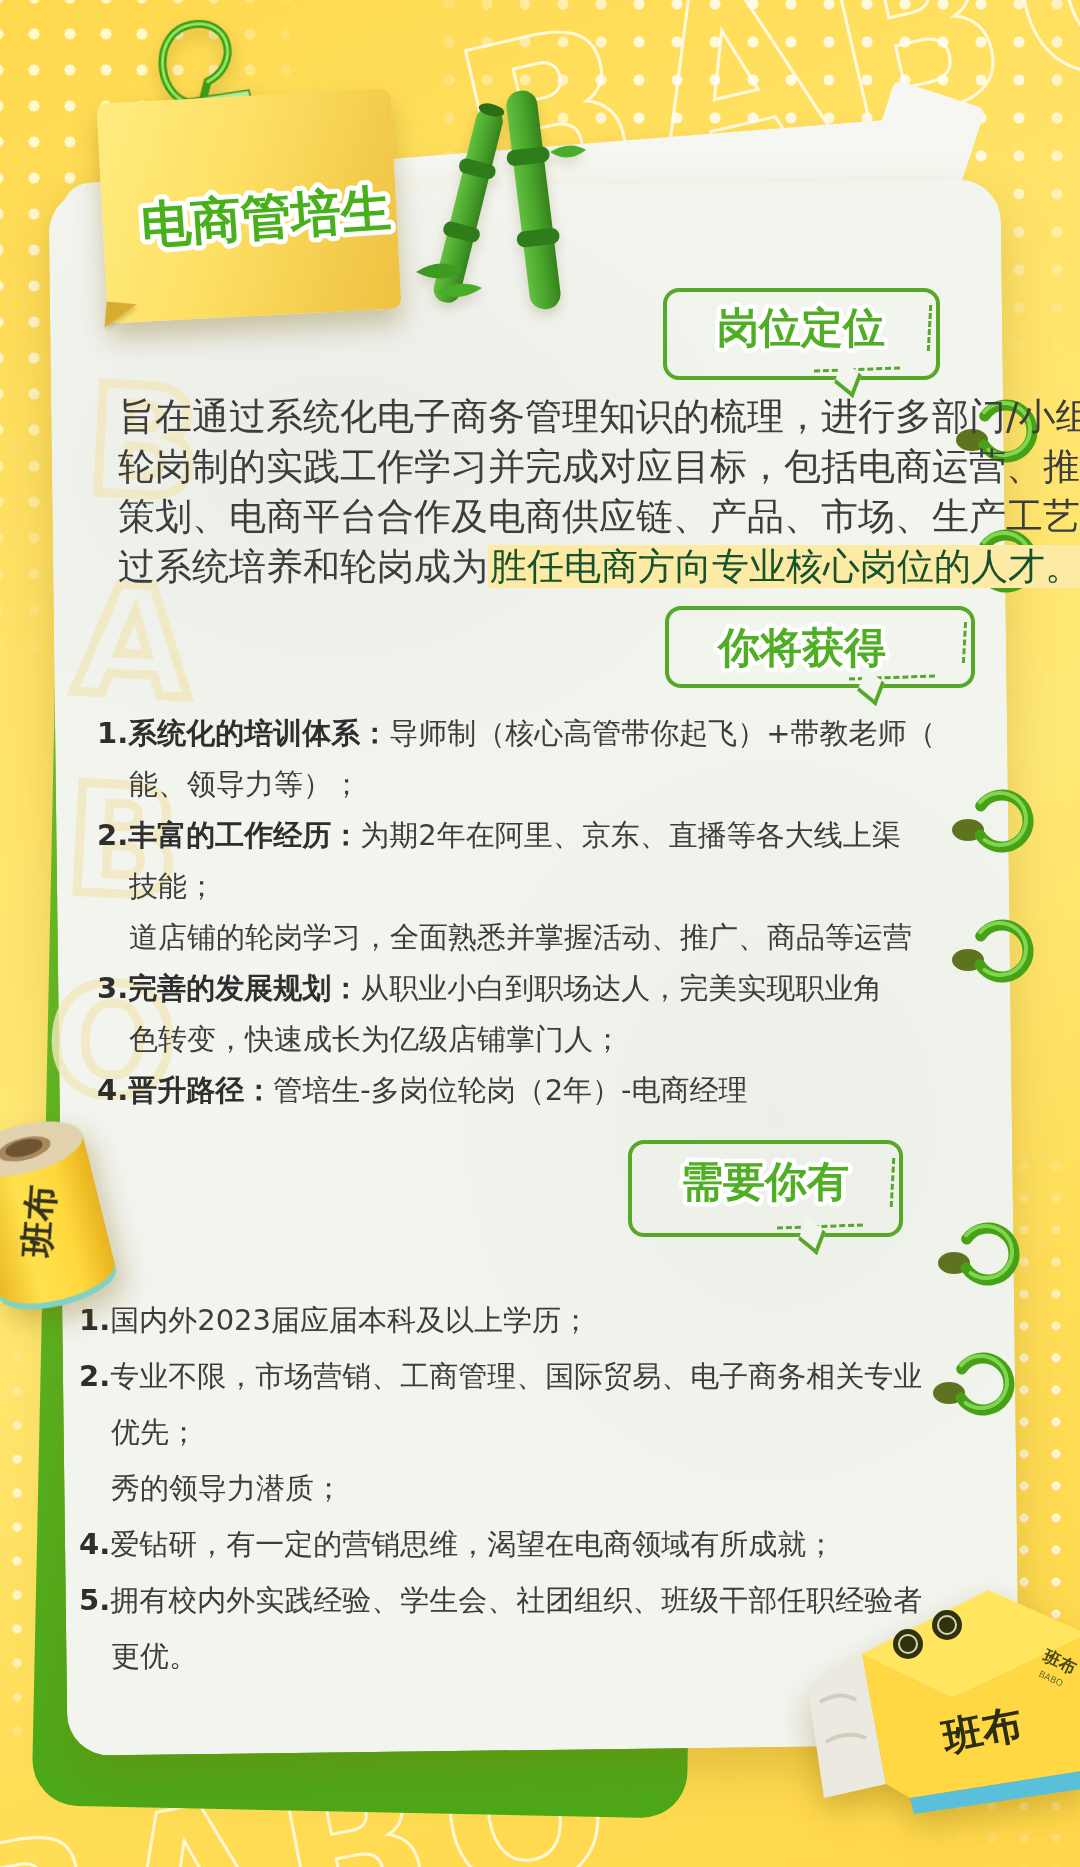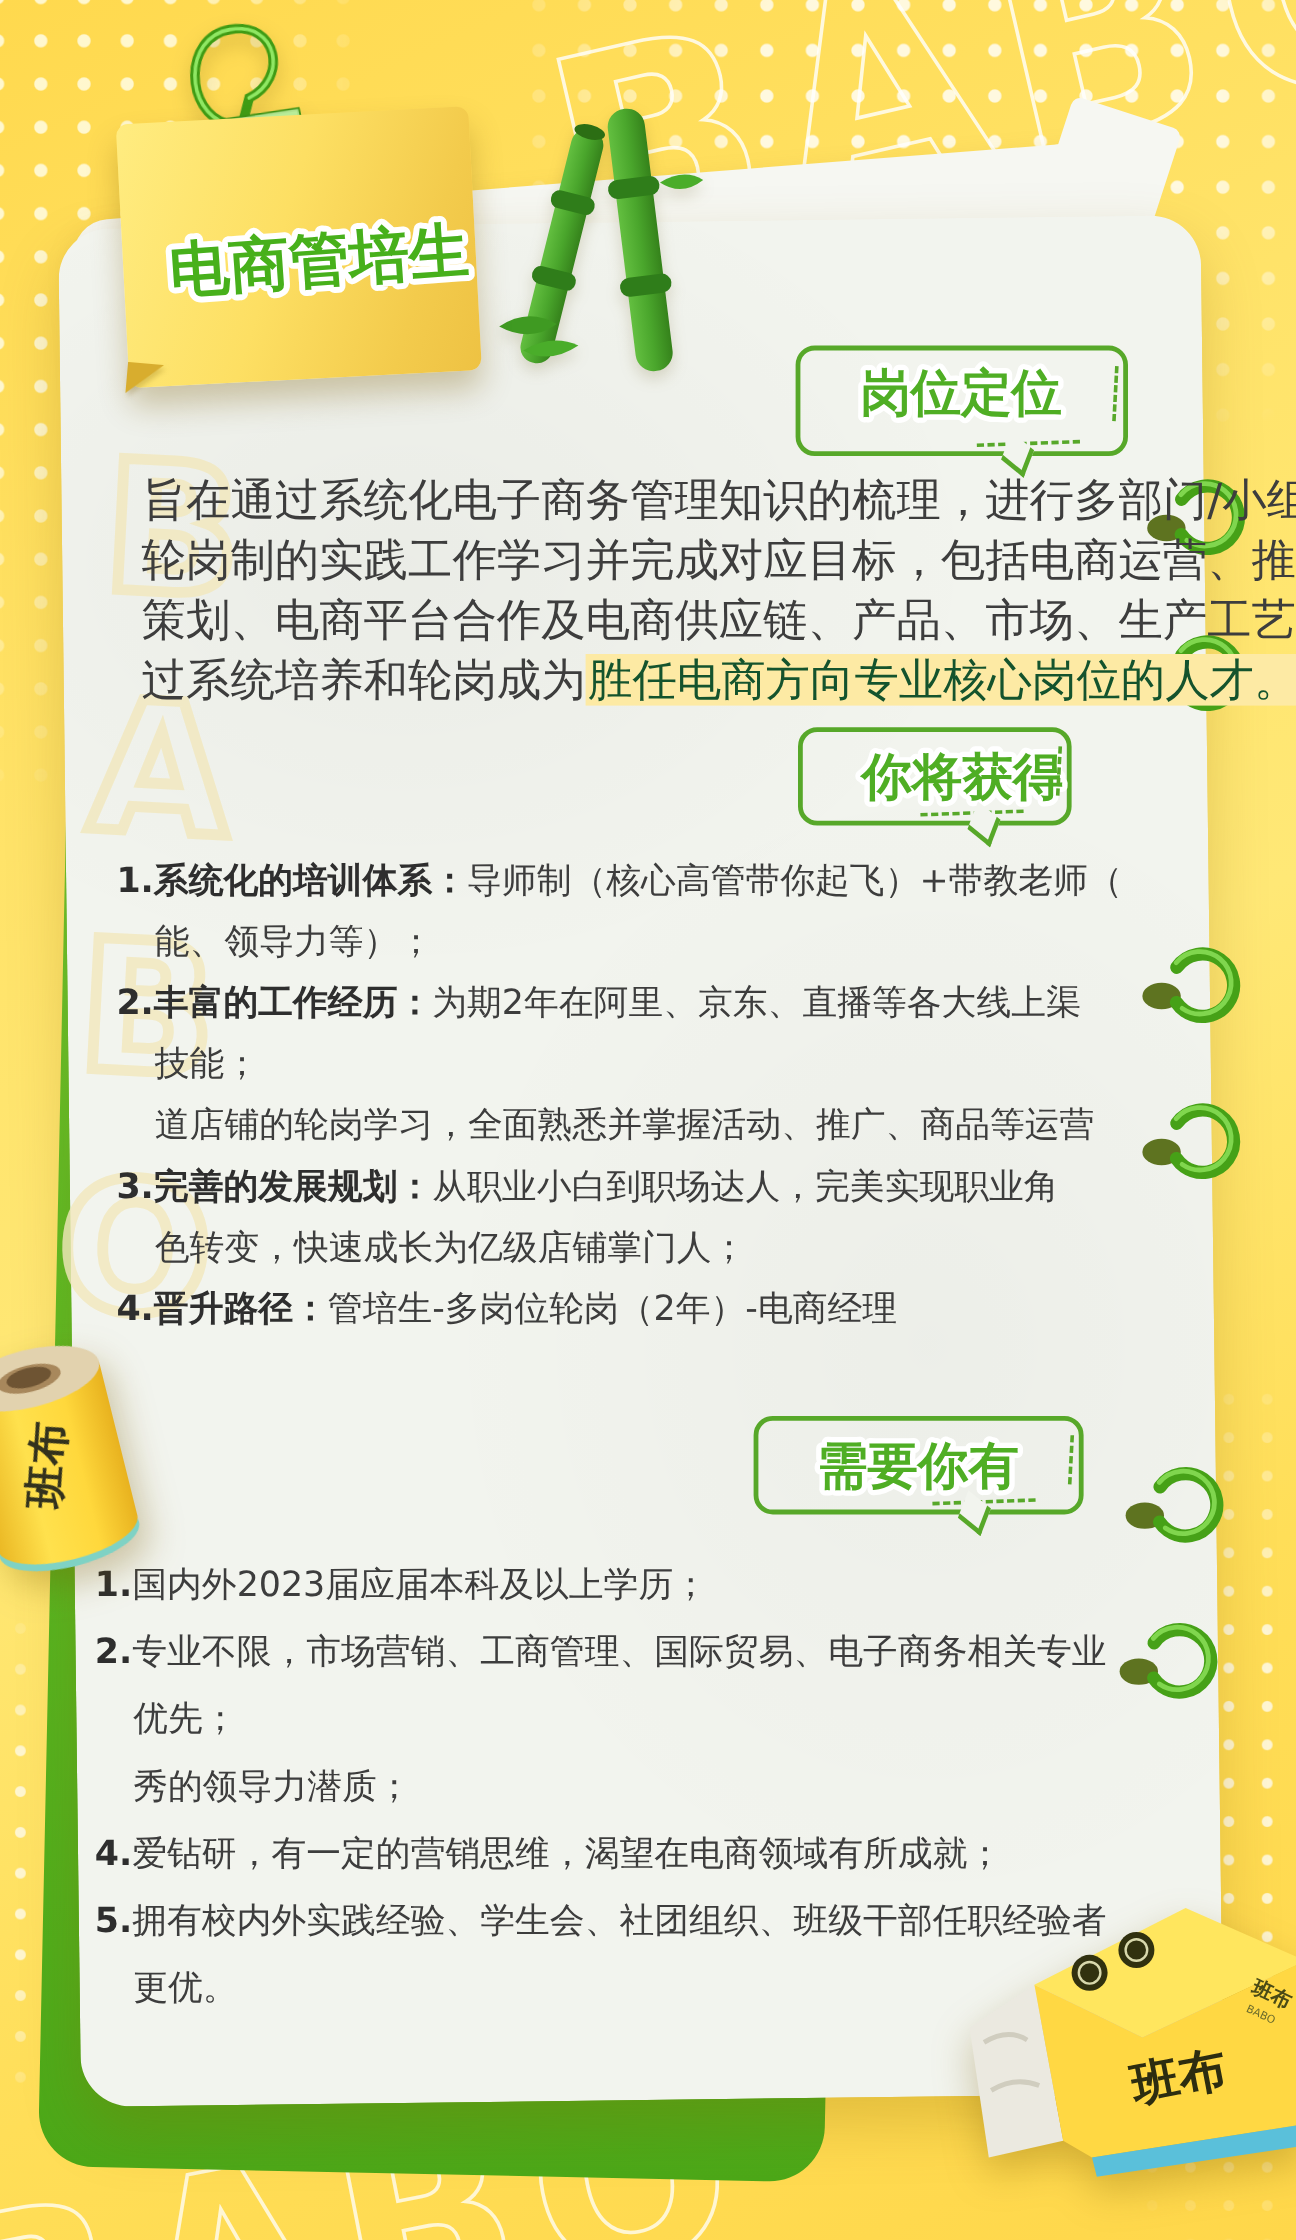--- a/index.html
+++ b/index.html
@@ -228,21 +228,21 @@
     <span class="tail"></span>
   </div>
 
   <div class="intro-block">
     <div class="tline">旨在通过系统化电子商务管理知识的梳理，进行多部门/小组</div>
     <div class="tline">轮岗制的实践工作学习并完成对应目标，包括电商运营、推广、</div>
     <div class="tline">策划、电商平台合作及电商供应链、产品、市场、生产工艺等，通</div>
     <div class="tline"><span>过系统培养和轮岗成为</span><mark class="hl">胜任电商方向专业核心岗位的人才。</mark></div>
   </div>
 
-  <div class="badge" style="left:665px;top:606px;width:228px;height:82px">
+  <div class="badge" style="left:665px;top:606px;width:310px;height:82px">
     <svg width="267" height="74" viewBox="0 0 267 74">
       <text x="133" y="52" text-anchor="middle" font-size="42" font-weight="bold" fill="#4fae24" stroke="#ffffff" stroke-width="9" paint-order="stroke" stroke-linejoin="round">你将获得</text>
     </svg>
     <span class="stitch-b"></span>
     <span class="stitch-r"></span>
     <span class="tail"></span>
   </div>
 
   <div class="list benefits-list">
     <div>
@@ -256,21 +256,21 @@
     </div>
     <div>
       <div class="tline"><span class="num">3.</span><span class="lead">完善的发展规划：</span><span>从职业小白到职场达人，完美实现职业角</span></div>
       <div class="tline ind">色转变，快速成长为亿级店铺掌门人；</div>
     </div>
     <div>
       <div class="tline"><span class="num">4.</span><span class="lead">晋升路径：</span><span>管培生-多岗位轮岗（2年）-电商经理</span></div>
     </div>
   </div>
 
-  <div class="badge" style="left:628px;top:1180px;width:275px;height:82px">
+  <div class="badge" style="left:628px;top:1140px;width:275px;height:97px">
     <svg width="267" height="74" viewBox="0 0 267 74">
       <text x="133" y="52" text-anchor="middle" font-size="42" font-weight="bold" fill="#4fae24" stroke="#ffffff" stroke-width="9" paint-order="stroke" stroke-linejoin="round">需要你有</text>
     </svg>
     <span class="stitch-b"></span>
     <span class="stitch-r"></span>
     <span class="tail"></span>
   </div>
 
   <div class="list requirements-list">
     <div>

